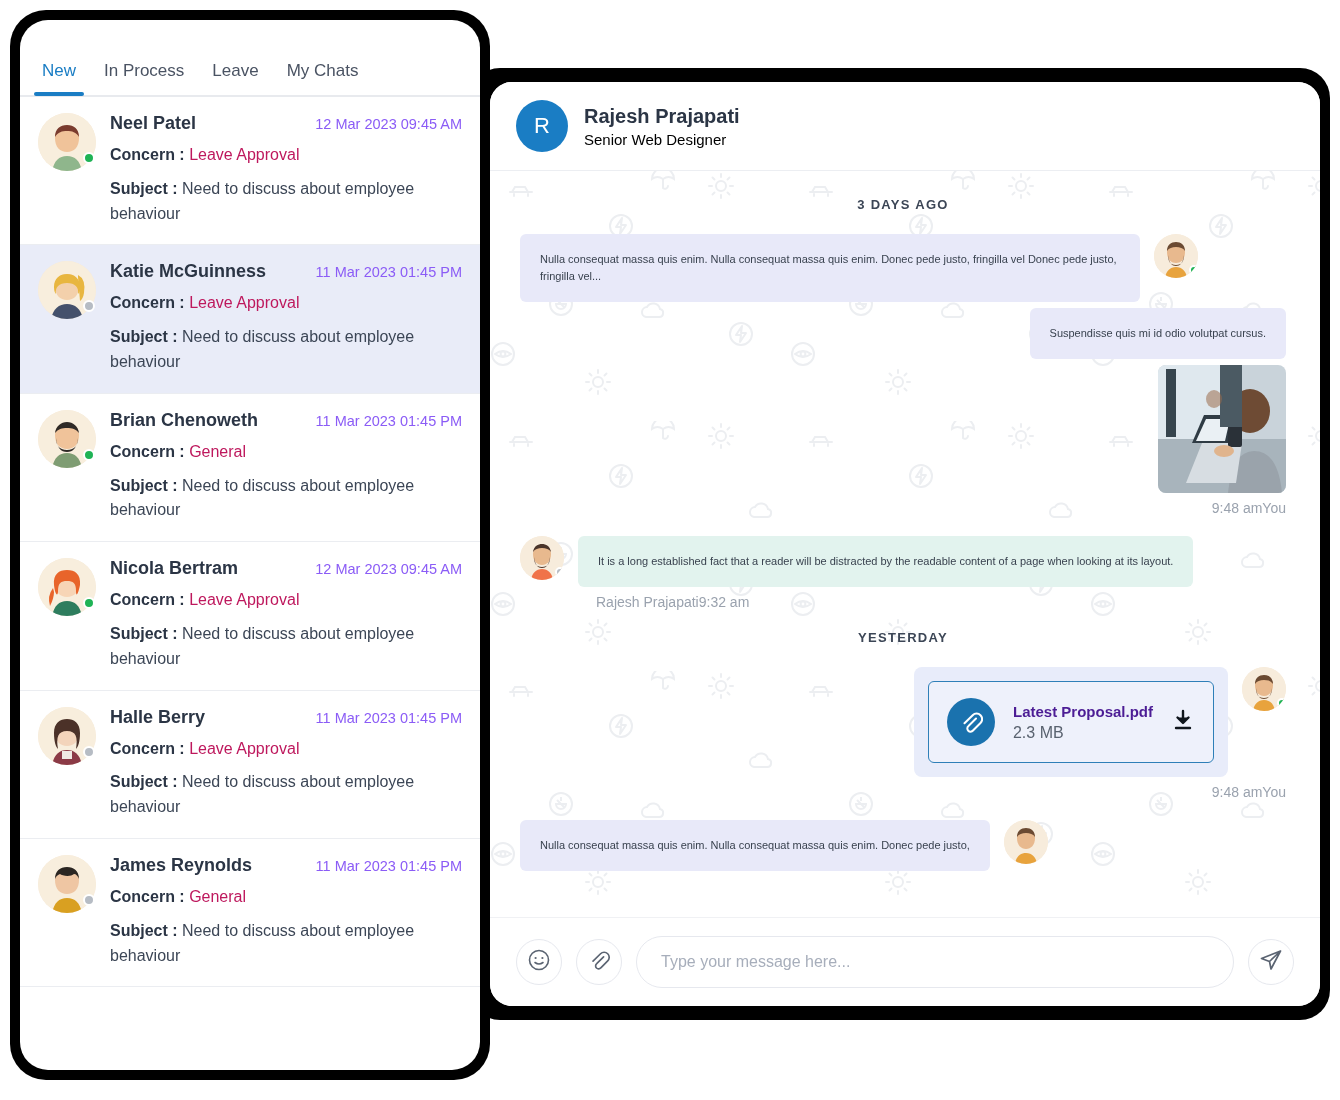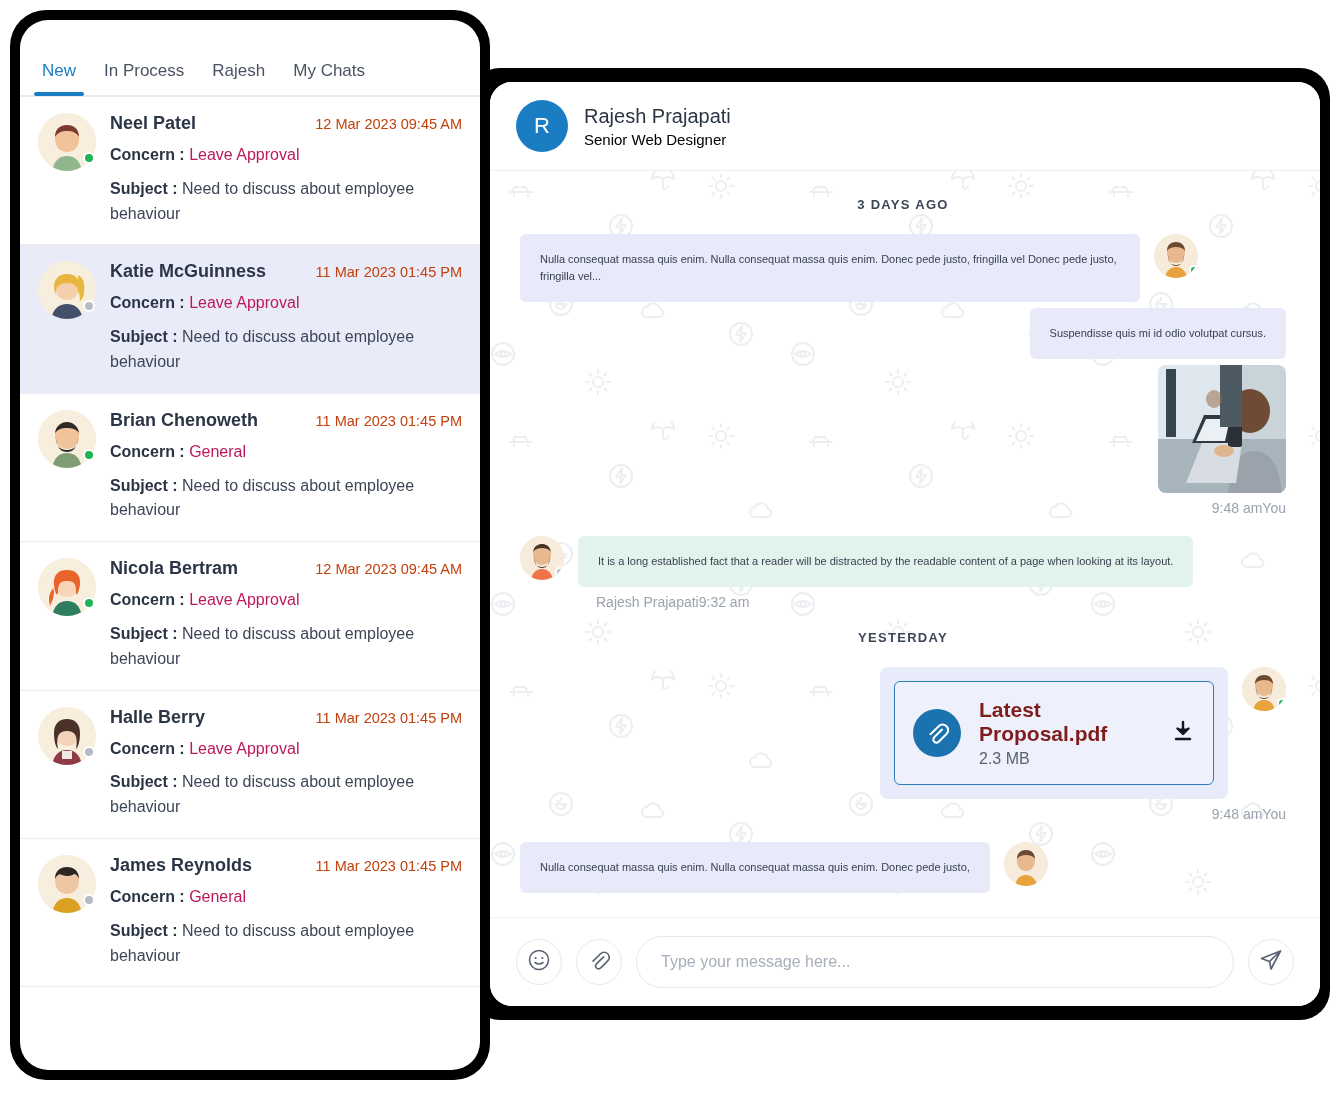--- a/index.html
+++ b/index.html
@@ -117,21 +117,21 @@
     display: flex;
     align-items: baseline;
     justify-content: space-between;
     gap: 6px;
   }
   .ticket-name {
     font-size: 18px; font-weight: bold; color: #2b3545;
     white-space: nowrap;
   }
   .ticket-time {
-    font-size: 14.5px; color: #c2410c;
+    font-size: 14.5px; color: #8b5cf6;
     white-space: nowrap;
     text-align: right;
   }
   .ticket-line {
     margin-top: 9px;
     font-size: 16px;
     color: #3c4656;
     line-height: 1.55;
   }
   .ticket-line .lbl { font-weight: bold; color: #2b3545; }
@@ -156,21 +156,21 @@
   }
   .chat-avatar-initial {
     width: 52px; height: 52px;
     border-radius: 50%;
     background: #1a7dc4;
     color: #ffffff;
     font-size: 22px;
     display: flex; align-items: center; justify-content: center;
     flex: 0 0 auto;
   }
-  .chat-title { font-size: 20px; font-weight: normal; color: #2b3545; }
+  .chat-title { font-size: 20px; font-weight: bold; color: #2b3545; }
   .chat-subtitle { font-size: 15px; color: #000000; margin-top: 3px; }
 
   .chat-body {
     flex: 1 1 auto;
     position: relative;
     overflow: hidden;
     background: #ffffff;
   }
   .chat-bg {
     position: absolute; inset: 0;
@@ -242,21 +242,21 @@
     background: #eef1fb;
     display: flex; align-items: center; gap: 18px;
     padding: 16px 18px;
   }
   .file-icon {
     width: 48px; height: 48px; border-radius: 50%;
     background: #1a72ae;
     display: flex; align-items: center; justify-content: center;
     flex: 0 0 auto;
   }
-  .file-name { font-size: 21px; font-weight: bold; color: #7f1d1d; }
+  .file-name { font-size: 15px; font-weight: bold; color: #4c1d95; }
   .file-size { font-size: 16px; color: #59626f; margin-top: 4px; }
   .file-dl { margin-left: auto; cursor: pointer; }
 
   .chat-footer {
     flex: 0 0 auto;
     display: flex; align-items: center; gap: 14px;
     padding: 18px 26px;
     background: #ffffff;
     border-top: 1px solid #f0f1f4;
   }
@@ -291,21 +291,21 @@
 <div id="left-panel">
 
   <div class="tabs">
     <div class="tab active">
       <span>New</span>
     </div>
     <div class="tab">
       <span>In Process</span>
     </div>
     <div class="tab">
-      <span>Rajesh</span>
+      <span>Leave</span>
     </div>
     <div class="tab">
       <span>My Chats</span>
     </div>
   </div>
 
 
   <div class="ticket-list">
 
   <div class="ticket">

